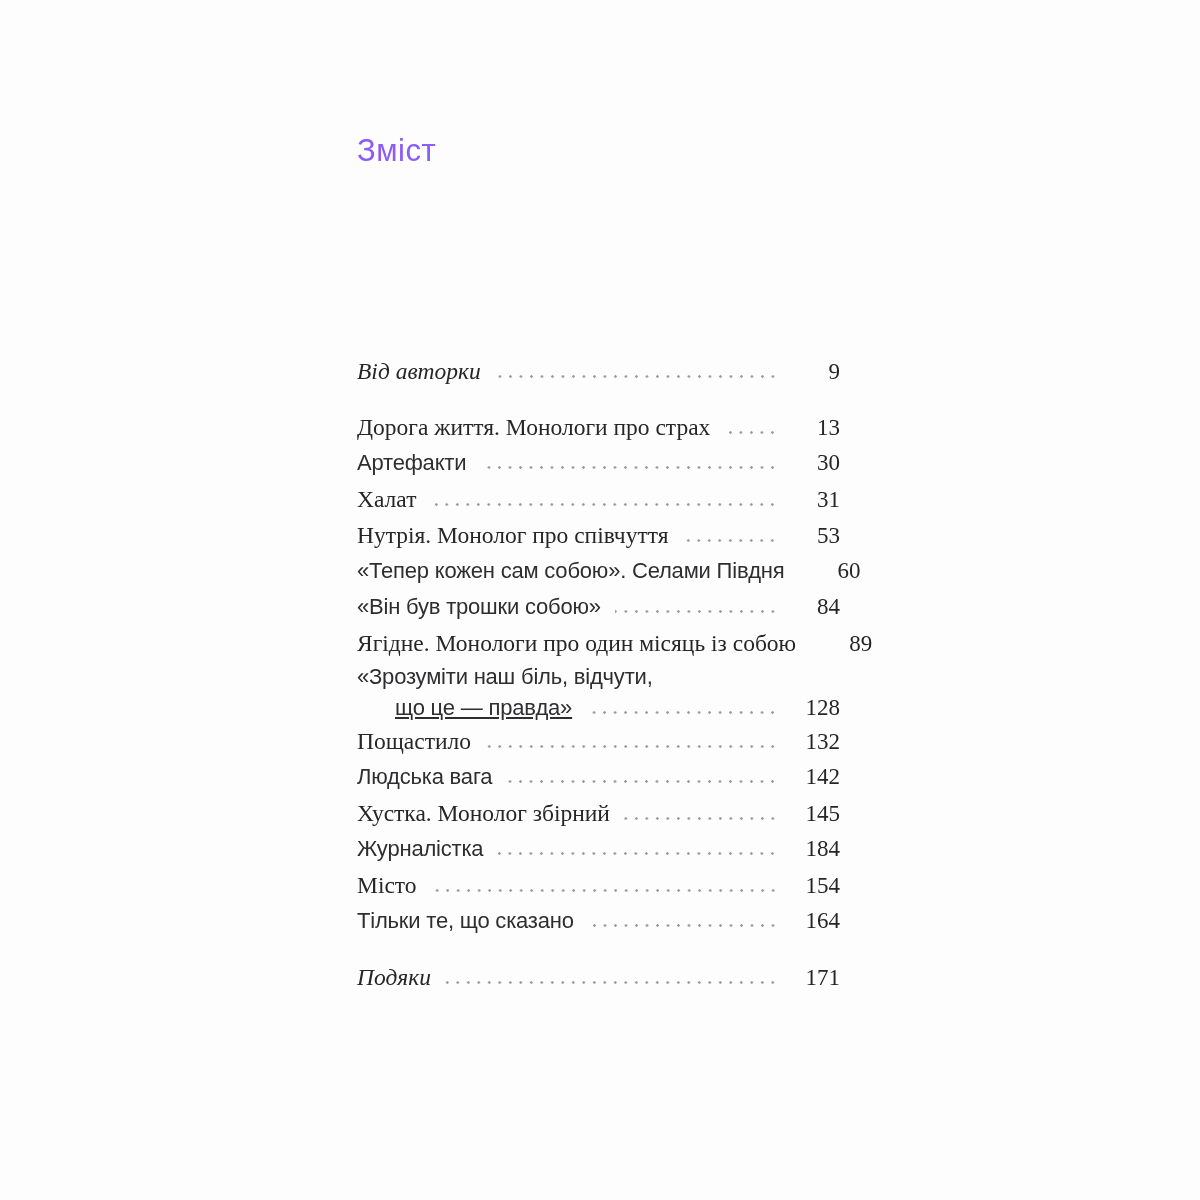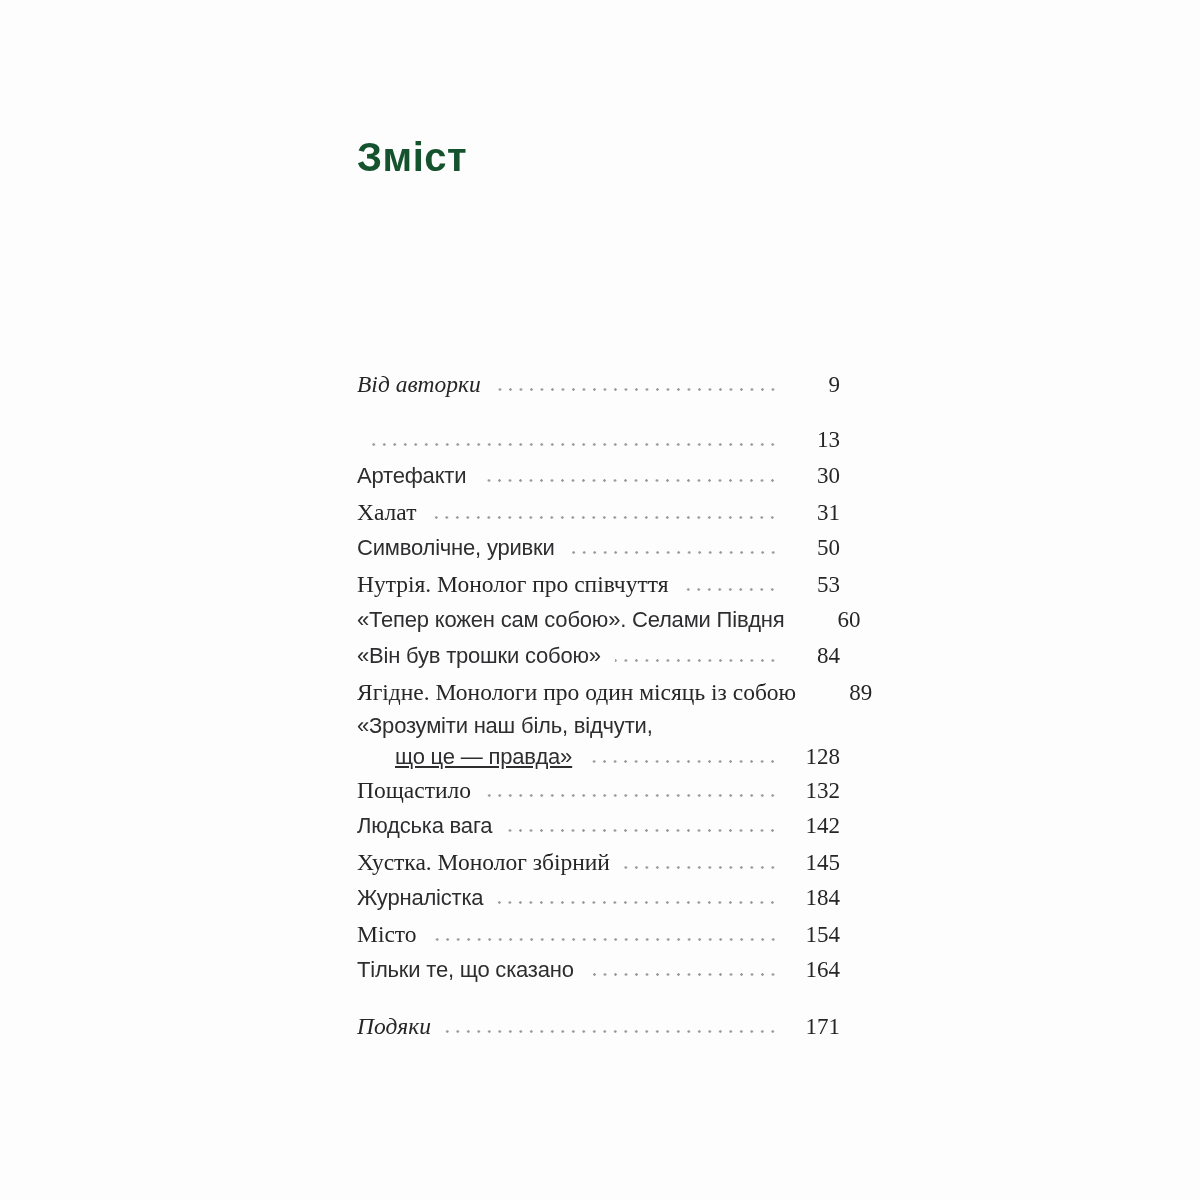--- a/index.html
+++ b/index.html
@@ -16,30 +16,30 @@
   .page {
     position: absolute;
     inset: 0;
     background: #fdfdfd;
   }
   .book-title {
     position: absolute;
     left: 357px;
     top: 110px;
     font-family: "Liberation Sans", sans-serif;
-    font-size: 40px;
-    font-weight: 700;
+    font-size: 31px;
+    font-weight: 400;
     line-height: 40px;
-    color: #14532d;
+    color: #8b5cf6;
     letter-spacing: 0.5px;
   }
   .toc {
     position: absolute;
     left: 357px;
-    top: 366px;
+    top: 353px;
     width: 483px;
   }
   .toc-group {
     margin: 0;
   }
   .toc-group + .toc-group {
     margin-top: 20px;
   }
   .toc-row {
     display: flex;
@@ -105,37 +105,33 @@
   <div class="toc">
       <div class="toc-group">
         <div class="toc-row style-italic">
           <span class="label">Від авторки</span>
           <span class="leader"></span>
           <span class="pagenum">9</span>
         </div>
       </div>
       <div class="toc-group">
         <div class="toc-row style-serif">
+          <span class="label">Дорога життя. Монологи про страх</span>
           <span class="leader"></span>
           <span class="pagenum">13</span>
         </div>
         <div class="toc-row style-sans">
           <span class="label">Артефакти</span>
           <span class="leader"></span>
           <span class="pagenum">30</span>
         </div>
         <div class="toc-row style-serif">
           <span class="label">Халат</span>
           <span class="leader"></span>
           <span class="pagenum">31</span>
-        </div>
-        <div class="toc-row style-sans">
-          <span class="label">Символічне, уривки</span>
-          <span class="leader"></span>
-          <span class="pagenum">50</span>
         </div>
         <div class="toc-row style-serif">
           <span class="label">Нутрія. Монолог про співчуття</span>
           <span class="leader"></span>
           <span class="pagenum">53</span>
         </div>
         <div class="toc-row style-sans">
           <span class="label">«Тепер кожен сам собою». Селами Півдня</span>
           <span class="leader"></span>
           <span class="pagenum">60</span>

